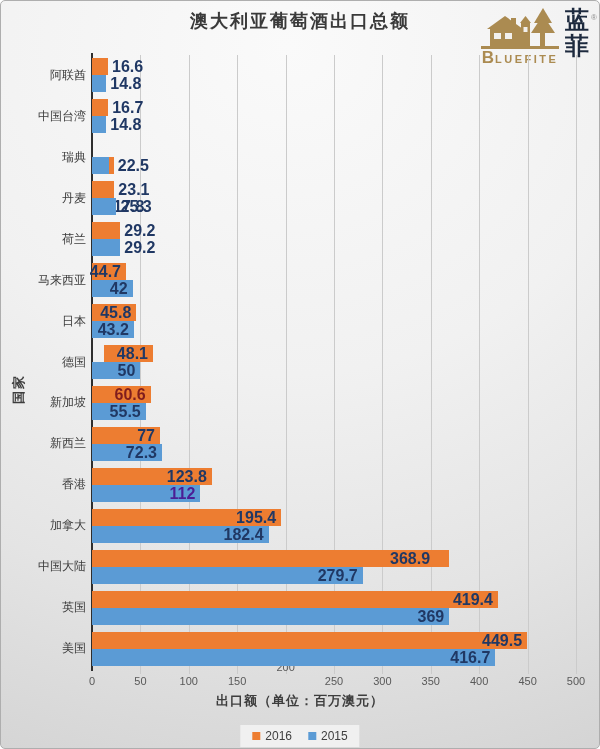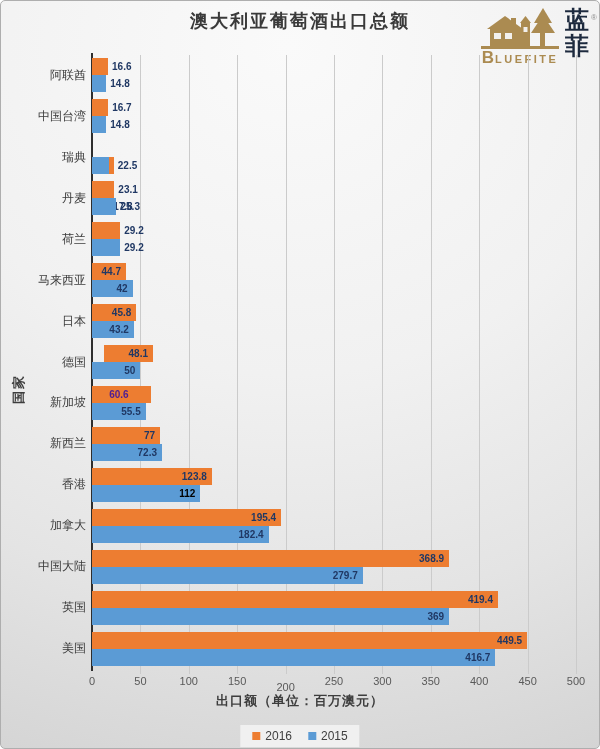--- a/index.html
+++ b/index.html
@@ -18,21 +18,21 @@
   .logo-left{display:flex;flex-direction:column;align-items:center;}
   .logo-word{font-size:11px;font-weight:bold;color:#ab8b51;letter-spacing:2.5px;margin-top:-5px;}
   .logo-word .big-b{font-size:17px;letter-spacing:1px;}
   .logo-cjk{position:relative;margin-left:4px;line-height:26px;font-size:24px;font-weight:bold;color:#1d2a3e;text-align:center;}
   .logo-reg{position:absolute;top:-2px;right:-8px;font-size:8px;font-weight:normal;color:#8f8f8f;}
   
   .gridline{position:absolute;width:1px;background:#cbcbcb;}
   .axis-line{position:absolute;background:#2e2e2e;}
   .cat-label{position:absolute;left:0;width:85px;text-align:right;font-size:12px;color:#3c3c3c;}
   .bar{position:absolute;height:17px;}
-  .bar-label{position:absolute;top:0;height:17px;line-height:17px;font-size:10px;font-weight:bold;white-space:nowrap;text-align:center;}
+  .bar-label{position:absolute;top:0;height:17px;line-height:17px;font-size:16px;font-weight:bold;white-space:nowrap;text-align:center;}
   .tick-label{position:absolute;width:40px;margin-left:-20px;text-align:center;font-size:11px;color:#595959;}
   .x-title{position:absolute;top:691px;left:0;width:100%;text-align:center;font-size:13px;font-weight:bold;color:#3d3d3d;letter-spacing:1px;}
   .y-title{
     position:absolute;left:-13px;top:378px;width:62px;height:20px;line-height:20px;text-align:center;
     font-size:13px;font-weight:bold;color:#3d3d3d;letter-spacing:2px;transform:rotate(-90deg);
   }
   .legend{
     position:absolute;top:724px;left:50%;transform:translateX(-50%);
     display:flex;align-items:center;gap:16px;background:#f0f0f0;padding:3px 12px;height:16px;
   }
@@ -78,21 +78,21 @@
 
   <div id="plot">
       <div class="tick-label" style="left: 91px; top: 674px;">0</div>
       <div class="gridline" style="left: 139.4px; top: 54px; height: 619px; background: rgb(203, 203, 203);"></div>
       <div class="tick-label" style="left: 139.4px; top: 674px;">50</div>
       <div class="gridline" style="left: 187.8px; top: 54px; height: 619px; background: rgb(203, 203, 203);"></div>
       <div class="tick-label" style="left: 187.8px; top: 674px;">100</div>
       <div class="gridline" style="left: 236.2px; top: 54px; height: 619px; background: rgb(203, 203, 203);"></div>
       <div class="tick-label" style="left: 236.2px; top: 674px;">150</div>
       <div class="gridline" style="left: 284.6px; top: 54px; height: 619px; background: rgb(203, 203, 203);"></div>
-      <div class="tick-label" style="left: 284.6px; top: 680px;">200</div>
+      <div class="tick-label" style="left: 284.6px; top: 660px;">200</div>
       <div class="gridline" style="left: 333px; top: 54px; height: 619px; background: rgb(203, 203, 203);"></div>
       <div class="tick-label" style="left: 333px; top: 674px;">250</div>
       <div class="gridline" style="left: 381.4px; top: 54px; height: 619px; background: rgb(203, 203, 203);"></div>
       <div class="tick-label" style="left: 381.4px; top: 674px;">300</div>
       <div class="gridline" style="left: 429.8px; top: 54px; height: 619px; background: rgb(203, 203, 203);"></div>
       <div class="tick-label" style="left: 429.8px; top: 674px;">350</div>
       <div class="gridline" style="left: 478.2px; top: 54px; height: 619px; background: rgb(203, 203, 203);"></div>
       <div class="tick-label" style="left: 478.2px; top: 674px;">400</div>
       <div class="gridline" style="left: 526.6px; top: 54px; height: 619px; background: rgb(203, 203, 203);"></div>
       <div class="tick-label" style="left: 526.6px; top: 674px;">450</div>
@@ -150,49 +150,49 @@
       </div>
       <div class="cat-label" style="top: 340.533px; height: 40.9333px; line-height: 40.9333px;">德国</div>
       <div class="bar" style="left: 103px; top: 344px; width: 49px; background: rgb(237, 125, 49);">
         <span class="bar-label" style="color: rgb(32, 56, 100); right: 5px;">48.1</span>
       </div>
       <div class="bar" style="left: 91px; top: 361px; width: 48.4px; background: rgb(91, 155, 213);">
         <span class="bar-label" style="color: rgb(32, 56, 100); right: 5px;">50</span>
       </div>
       <div class="cat-label" style="top: 381.467px; height: 40.9333px; line-height: 40.9333px;">新加坡</div>
       <div class="bar" style="left: 91px; top: 384.933px; width: 58.6608px; background: rgb(237, 125, 49);">
-        <span class="bar-label" style="color: #4c1d95; right: 22px;">60.6</span>
+        <span class="bar-label" style="color: #7f1d1d; right: 5px;">60.6</span>
       </div>
       <div class="bar" style="left: 91px; top: 401.933px; width: 53.724px; background: rgb(91, 155, 213);">
         <span class="bar-label" style="color: rgb(32, 56, 100); right: 5px;">55.5</span>
       </div>
       <div class="cat-label" style="top: 422.4px; height: 40.9333px; line-height: 40.9333px;">新西兰</div>
       <div class="bar" style="left: 91px; top: 425.867px; width: 68px; background: rgb(237, 125, 49);">
         <span class="bar-label" style="color: rgb(32, 56, 100); right: 5px;">77</span>
       </div>
       <div class="bar" style="left: 91px; top: 442.867px; width: 69.9864px; background: rgb(91, 155, 213);">
         <span class="bar-label" style="color: rgb(32, 56, 100); right: 5px;">72.3</span>
       </div>
       <div class="cat-label" style="top: 463.333px; height: 40.9333px; line-height: 40.9333px;">香港</div>
       <div class="bar" style="left: 91px; top: 466.8px; width: 119.838px; background: rgb(237, 125, 49);">
         <span class="bar-label" style="color: rgb(32, 56, 100); right: 5px;">123.8</span>
       </div>
       <div class="bar" style="left: 91px; top: 483.8px; width: 108.416px; background: rgb(91, 155, 213);">
-        <span class="bar-label" style="color: #000000; right: 5px;">112</span>
+        <span class="bar-label" style="color: #4c1d95; right: 5px;">112</span>
       </div>
       <div class="cat-label" style="top: 504.267px; height: 40.9333px; line-height: 40.9333px;">加拿大</div>
       <div class="bar" style="left: 91px; top: 507.733px; width: 189.147px; background: rgb(237, 125, 49);">
         <span class="bar-label" style="color: rgb(32, 56, 100); right: 5px;">195.4</span>
       </div>
       <div class="bar" style="left: 91px; top: 524.733px; width: 176.563px; background: rgb(91, 155, 213);">
         <span class="bar-label" style="color: rgb(32, 56, 100); right: 5px;">182.4</span>
       </div>
       <div class="cat-label" style="top: 545.2px; height: 40.9333px; line-height: 40.9333px;">中国大陆</div>
       <div class="bar" style="left: 91px; top: 548.667px; width: 357.095px; background: rgb(237, 125, 49);">
-        <span class="bar-label" style="color: rgb(32, 56, 100); right: 5px;">368.9</span>
+        <span class="bar-label" style="color: rgb(32, 56, 100); right: 19px;">368.9</span>
       </div>
       <div class="bar" style="left: 91px; top: 565.667px; width: 270.75px; background: rgb(91, 155, 213);">
         <span class="bar-label" style="color: rgb(32, 56, 100); right: 5px;">279.7</span>
       </div>
       <div class="cat-label" style="top: 586.133px; height: 40.9333px; line-height: 40.9333px;">英国</div>
       <div class="bar" style="left: 91px; top: 589.6px; width: 405.979px; background: rgb(237, 125, 49);">
         <span class="bar-label" style="color: rgb(32, 56, 100); right: 5px;">419.4</span>
       </div>
       <div class="bar" style="left: 91px; top: 606.6px; width: 357.192px; background: rgb(91, 155, 213);">
         <span class="bar-label" style="color: rgb(32, 56, 100); right: 5px;">369</span>

